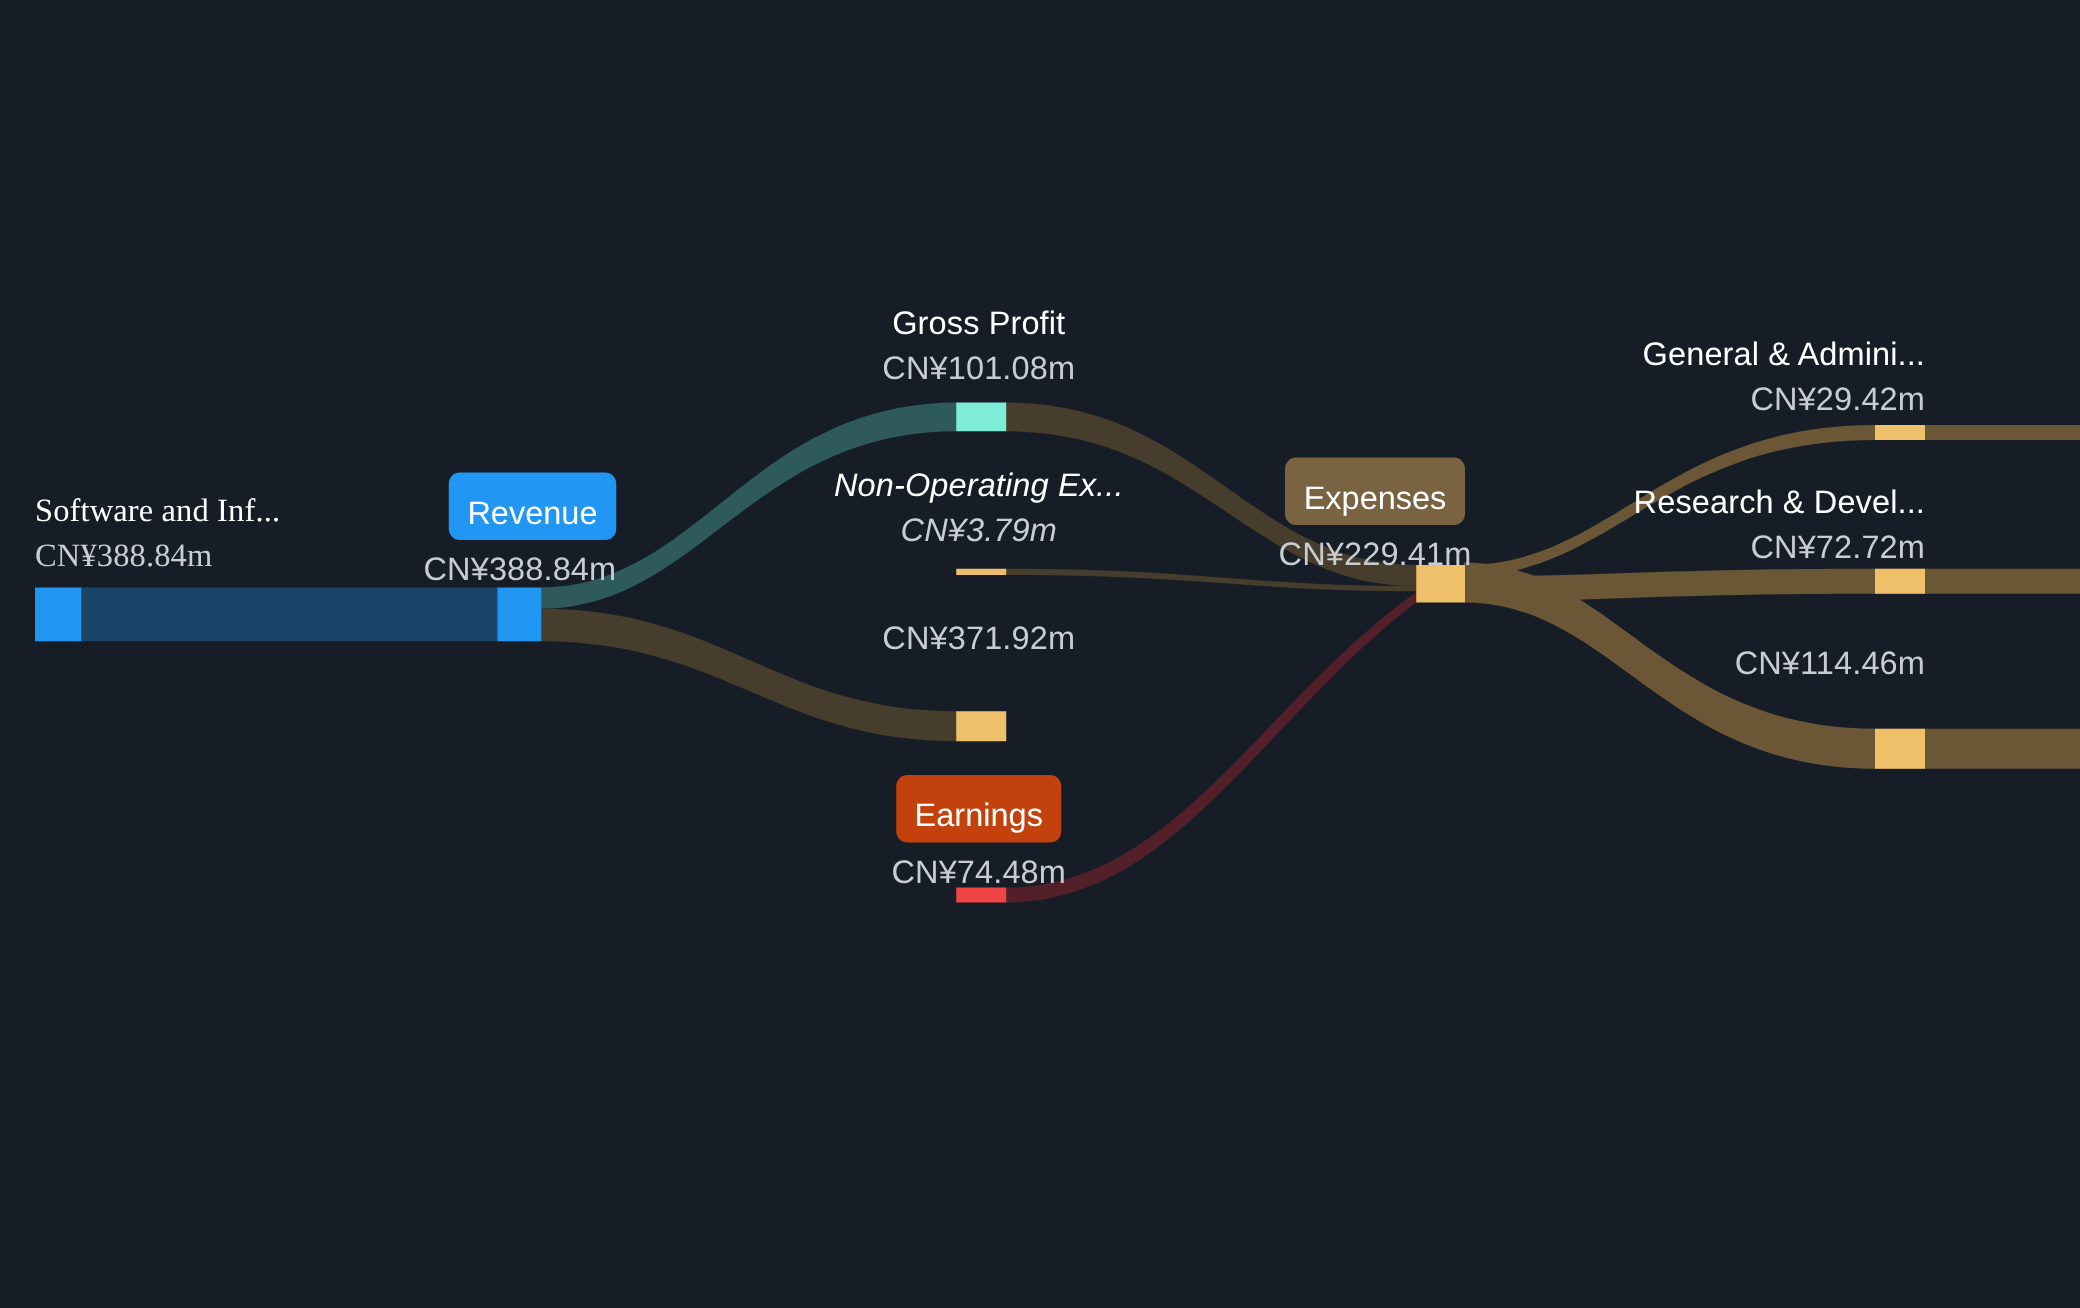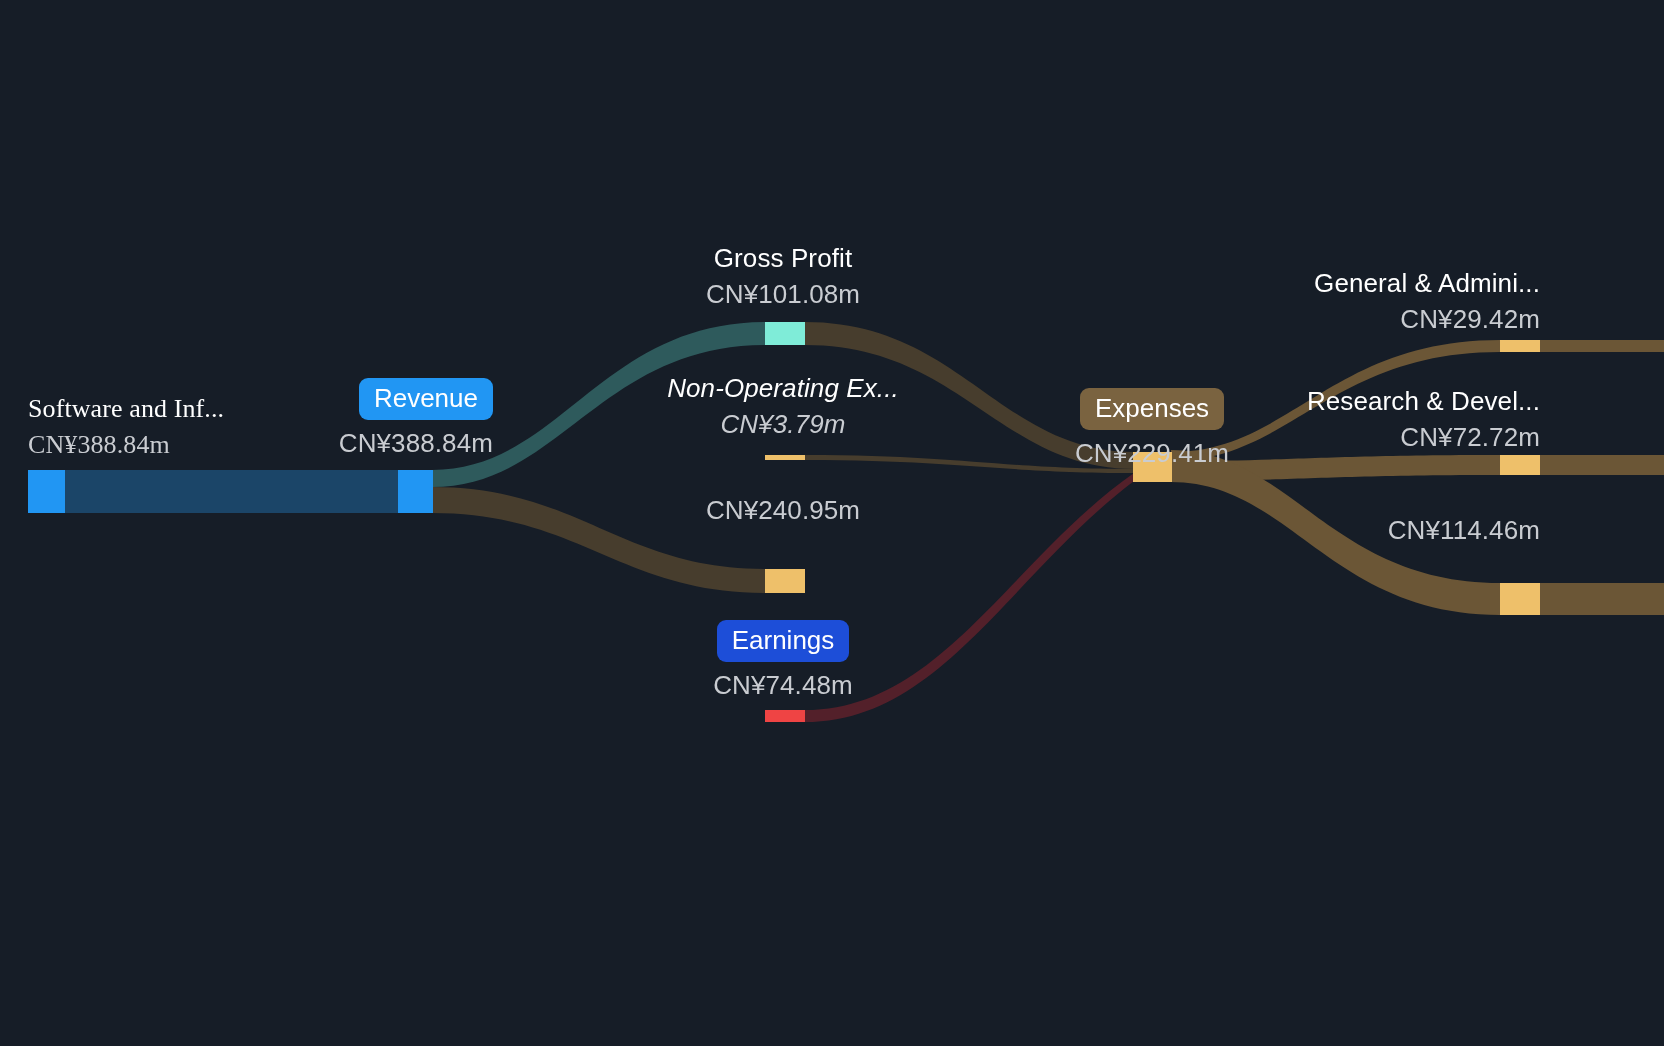--- a/index.html
+++ b/index.html
@@ -43,21 +43,21 @@
   .lbl-value {
     font-size: 26px;
     color: #c9ccd1;
     display: block;
     margin-top: 10px;
     letter-spacing: 0.1px;
   }
   .badge {
     display: inline-block;
     border-radius: 9px;
-    padding: 7px 15px 9px 15px;
+    padding: 19px 15px 9px 15px;
     font-size: 26px;
     color: #ffffff;
     line-height: 1.0;
   }
   .align-right { text-align: right; }
   .align-center { text-align: center; }
   .align-left { text-align: left; }
 </style>
 </head>
 <body>
@@ -149,29 +149,29 @@
     <span class="lbl-title">Gross Profit</span>
     <span class="lbl-value">CN¥101.08m</span>
   </div>
 
   <div class="label align-center" style="left:583px; top:375px; width:400px;font-style:italic;">
     <span class="lbl-title">Non-Operating Ex...</span>
     <span class="lbl-value">CN¥3.79m</span>
   </div>
 
   <div class="label align-center" style="left:583px; top:487px; width:400px;">
-    <span class="lbl-value">CN¥240.95m</span>
+    <span class="lbl-value">CN¥371.92m</span>
   </div>
 
   <div class="label align-center" style="left:583px; top:620px; width:400px;">
-    <span class="badge" style="background:#1d4ed8;">Earnings</span>
+    <span class="badge" style="background:#c2410c;">Earnings</span>
     <span class="lbl-value">CN¥74.48m</span>
   </div>
 
-  <div class="label align-center" style="left:952px; top:366px; width:400px;margin-top:22px;">
+  <div class="label align-center" style="left:900px; top:366px; width:400px;">
     <span class="badge" style="background:#7a6340;">Expenses</span>
     <span class="lbl-value">CN¥229.41m</span>
   </div>
 
   <div class="label align-right" style="left:1136px; top:270px; width:404px;">
     <span class="lbl-title">General &amp; Admini...</span>
     <span class="lbl-value">CN¥29.42m</span>
   </div>
 
   <div class="label align-right" style="left:1136px; top:388px; width:404px;">

